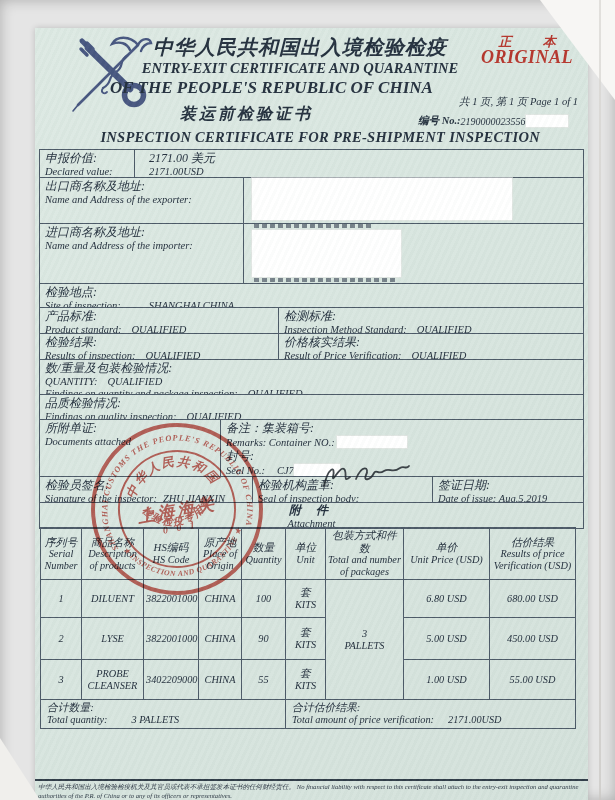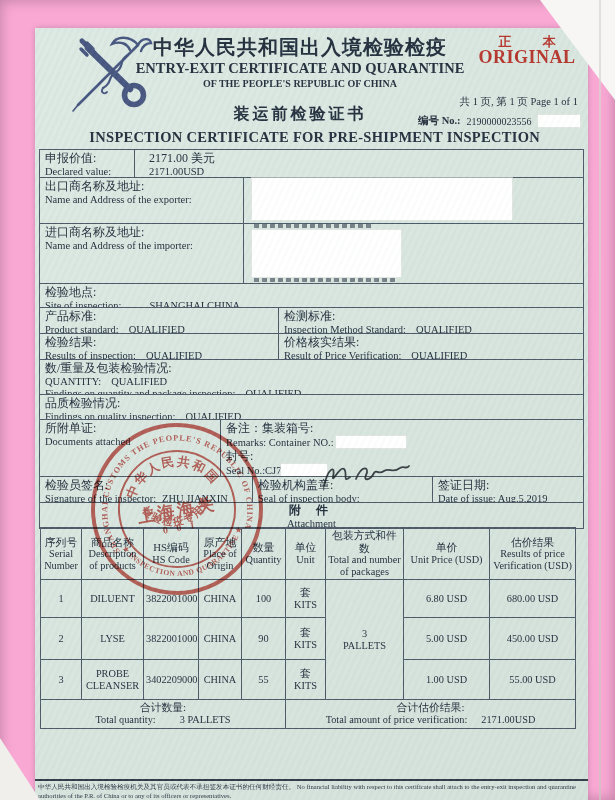--- a/index.html
+++ b/index.html
@@ -5,22 +5,22 @@
   :root{
     --line:#4b5866;
     --ink:#232f3d;
     --mint:#d9e6e0;
     --red:#b5352c;
     --stamp:#c23f37;
     --navy:#46557f;
   }
   *{box-sizing:border-box;margin:0;padding:0}
   body{background:#cfcecb;font-family:"Liberation Serif","DejaVu Serif",serif;color:var(--ink);}
-  .page{position:relative;width:615px;height:800px;margin:0 auto;background:#f9a8d4;overflow:hidden;
-        box-shadow:inset 0 0 14px rgba(0,0,0,.25);}
+  .page{position:relative;width:615px;height:800px;margin:0 auto;background:#e5e5e5;overflow:hidden;
+        box-shadow:inset 0 0 14px rgba(0,0,0,.25);font-style:italic;}
   .abs{position:absolute}
   .doc{left:35px;top:28px;width:553px;height:772px;
        background:linear-gradient(135deg,#dde9e3 0%,var(--mint) 40%,#d4e1db 100%);
        box-shadow:0 0 6px rgba(0,0,0,.18);}
   .doc-texture{left:35px;top:28px;width:553px;height:772px;opacity:.5;pointer-events:none;
        background:repeating-linear-gradient(115deg,rgba(255,255,255,.07) 0 3px,rgba(90,130,110,.05) 3px 6px);}
   .corner-curl{left:540px;top:0;width:75px;height:100px;
        background:linear-gradient(235deg,#f7f6f4 55%,#d9d7d3 100%);
        clip-path:polygon(0 0,100% 0,100% 100%);}
   .corner-bl{left:0;top:738px;width:40px;height:62px;background:#f0efec;
@@ -30,26 +30,26 @@
   .cn{font-size:12px;line-height:1.22}
   .en{font-size:10.5px;line-height:1.2}
   .b{font-weight:bold}
   .red{color:var(--red)}
   .center{text-align:center}
   .val{margin-left:10px}
 
   
   .title-cn{left:120px;top:34px;width:360px;font-size:20px;font-weight:bold;letter-spacing:1px;text-align:center}
   .title-en1{left:110px;top:60px;width:380px;font-size:14.5px;font-weight:bold;text-align:center}
-  .title-en2{left:110px;top:78px;width:380px;font-size:10px;font-weight:bold;text-align:center}
+  .title-en2{left:110px;top:78px;width:380px;font-size:17px;font-weight:bold;}
   .orig-cn{left:468px;top:33px;width:118px;font-size:13px;font-weight:bold;letter-spacing:14px;text-indent:14px;text-align:center}
   .orig-en{left:466px;top:47px;width:122px;font-size:18px;font-weight:bold;text-align:center;letter-spacing:.5px}
   .page-info{left:380px;top:95px;width:198px;font-size:10.5px;text-align:right}
-  .doc-title-cn{left:180px;top:104px;width:240px;font-size:16px;font-weight:bold;letter-spacing:3px;text-align:center}
-  .doc-no{left:418px;top:114px;width:165px;font-size:10.5px;display:flex;align-items:center;gap:6px}
+  .doc-title-cn{left:180px;top:104px;width:240px;font-size:16px;font-weight:bold;letter-spacing:3px;}
+  .doc-no{left:418px;top:114px;width:165px;font-size:10.5px;display:flex;align-items:center;gap:0}
   .doc-title-en{left:60px;top:129px;width:480px;font-size:14.5px;font-weight:bold;text-align:right;letter-spacing:.3px}
 
   
   .info-table{left:39px;top:149px;width:545px;border:1px solid var(--line)}
   .irow{display:flex;border-top:1px solid var(--line)}
   .irow:first-child{border-top:none}
   .icell{border-left:1px solid var(--line);padding:1px 5px;overflow:hidden}
   .icell:first-child{border-left:none}
   .flex1{flex:1}
 
@@ -58,21 +58,21 @@
   .redact-inline{display:inline-block;background:#fff;height:12px;vertical-align:-2px;box-shadow:0 0 0 1px rgba(230,230,228,.6)}
   .smudge{height:4px;opacity:.75;
      background:repeating-linear-gradient(90deg,#55606c 0 5px,rgba(85,96,108,0) 5px 8px)}
 
   
   table.attach{position:absolute;left:40px;top:527px;width:535px;border-collapse:collapse;table-layout:fixed;
      font-size:10.3px;color:var(--ink)}
   table.attach th,table.attach td{border:1px solid var(--line);text-align:center;vertical-align:middle;
      padding:1px 2px;line-height:1.14;font-weight:normal}
   table.attach .hcn{font-size:10.8px}
-  table.attach .total td{text-align:center;padding:1px 20px;line-height:1.25}
+  table.attach .total td{text-align:left;padding:1px 6px;line-height:1.25}
 
   .stamp-wrap{left:88px;top:420px;width:178px;height:178px;transform:rotate(-10deg);opacity:.8;mix-blend-mode:multiply}
   .sig-wrap{left:318px;top:458px;width:96px;height:40px}
 
   .footer-rule{left:35px;top:779px;width:553px;border-top:2px solid #2f3b47}
   .footer-text{left:38px;top:783px;width:548px;font-size:6.6px;line-height:1.35;color:#2a3542}
 </style>
 </head>
 <body>
 
@@ -184,21 +184,21 @@
 
     <div class="irow" style="height:57px">
       <div class="icell" style="width:180px">
         <div class="cn">所附单证:</div>
         <div class="en">Documents attached</div>
       </div>
       <div class="icell flex1">
         <div class="cn">备注：集装箱号:</div>
         <div class="en"><span>Remarks: Container NO.:</span> <span class="redact-inline" style="width:70px"></span></div>
         <div class="cn">封号:</div>
-        <div class="en"><span>Seal No.:</span><span style="">CJ7</span><span class="redact-inline" style="width:46px"></span></div>
+        <div class="en"><span>Seal No.:</span><span style="margin-left:12px">CJ7</span><span class="redact-inline" style="width:46px"></span></div>
       </div>
     </div>
 
     <div class="irow" style="height:26px">
       <div class="icell" style="width:212px">
         <div class="cn">检验员签名:</div>
         <div class="en"><span>Signature of the inspector:</span><span style="margin-left:6px">ZHU JIANXIN</span></div>
       </div>
       <div class="icell" style="width:180px">
         <div class="cn">检验机构盖章:</div>

